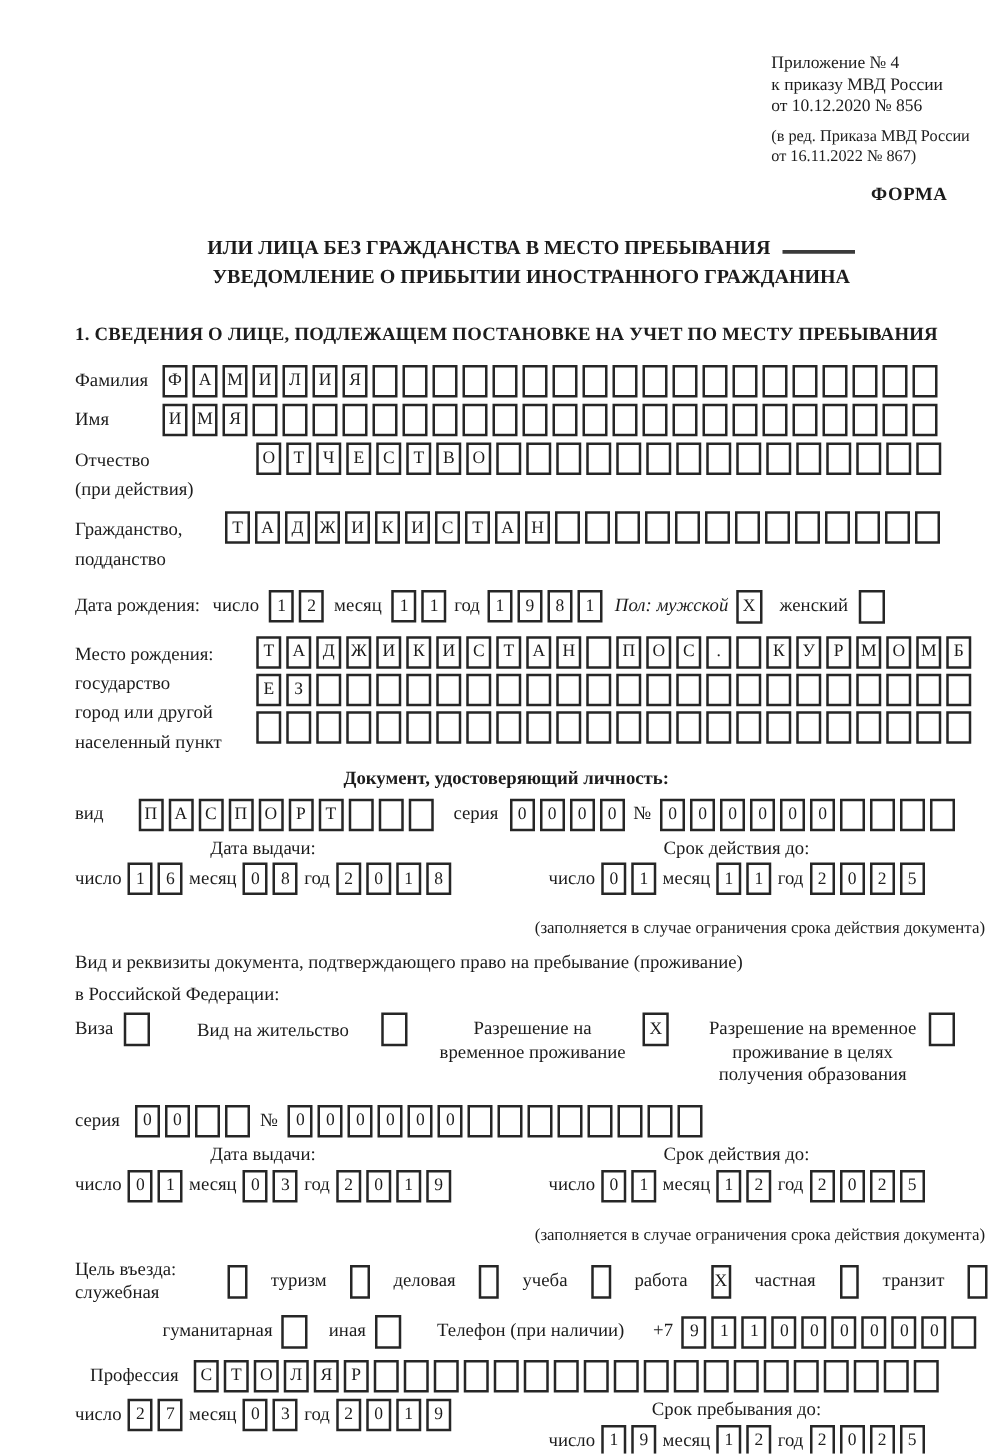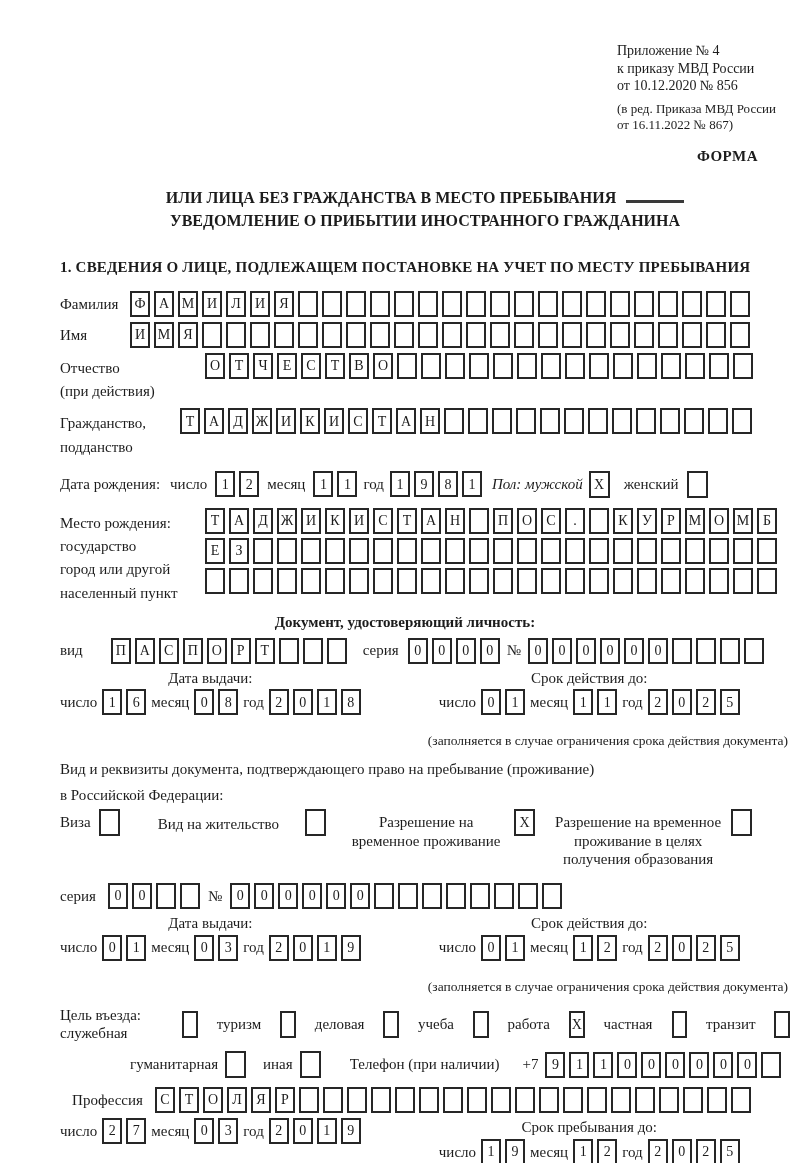--- a/index.html
+++ b/index.html
@@ -419,21 +419,21 @@
       <span class="checkbox"></span>
     </div>
     <div class="perm-opt" style="margin-left:28px;align-items:center;">
       <span class="opt-label">Вид на жительство</span>
       <span class="checkbox" style="margin-left:18px;"></span>
     </div>
     <div class="perm-opt" style="margin-left:10px;">
       <span class="opt-label c2">Разрешение на временное проживание</span>
       <span class="checkbox">X</span>
     </div>
-    <div class="perm-opt" style="margin-left:8px;">
+    <div class="perm-opt" style="margin-left:20px;">
       <span class="opt-label c3">Разрешение на временное проживание в целях получения образования</span>
       <span class="checkbox"></span>
     </div>
   </div>
 
   <div class="frow" style="align-items:center; margin-top:14px;">
     <span style="margin-right:12px;">серия</span>
     <span class="cells">
         <span class="cell">0</span>
         <span class="cell">0</span>

